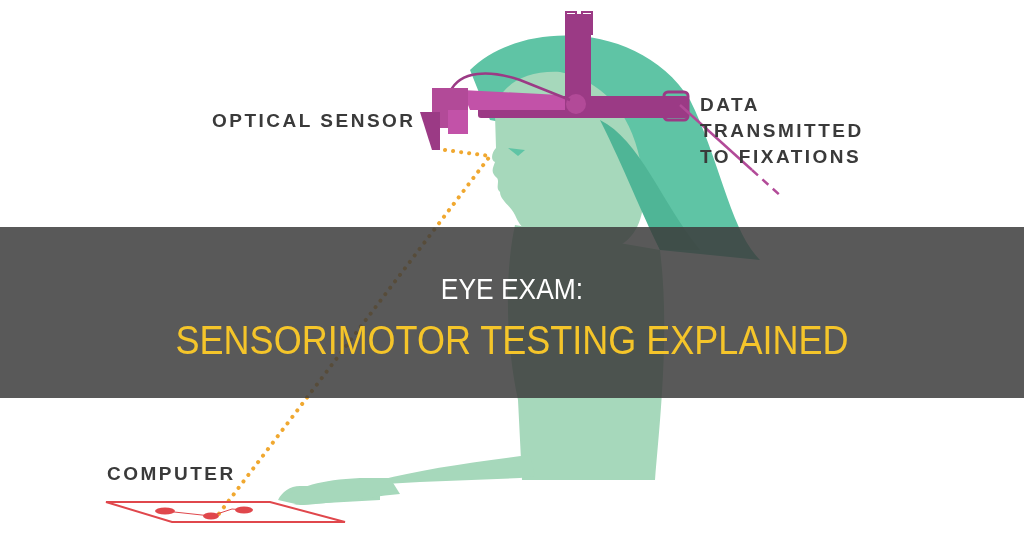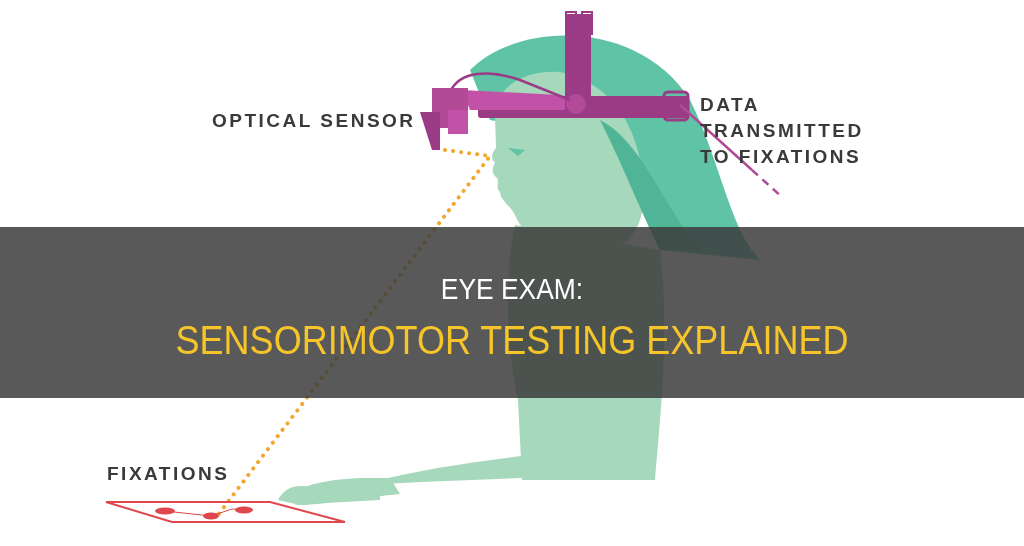--- a/index.html
+++ b/index.html
@@ -59,18 +59,18 @@
     <ellipse cx="211" cy="516" rx="8" ry="3.5" fill="#e0474c"></ellipse>
     <ellipse cx="244" cy="510" rx="9" ry="3.5" fill="#e0474c"></ellipse>
     <polyline points="165,511 211,516 232,509 244,510" fill="none" stroke="#e0474c" stroke-width="1"></polyline>
   </svg>
 
   <div class="label lbl-optical">OPTICAL SENSOR</div>
   <div class="label lbl-data">
     <span>DATA TRANSMITTED</span>
     <span>TO FIXATIONS</span>
   </div>
-  <div class="label lbl-fix">FIXATIONS</div>
+  <div class="label lbl-fix">COMPUTER</div>
 </div>
 
 <div class="banner"></div>
 <div class="title1">EYE EXAM:</div>
 <div class="title2">SENSORIMOTOR TESTING EXPLAINED</div>
 
 </body></html>

